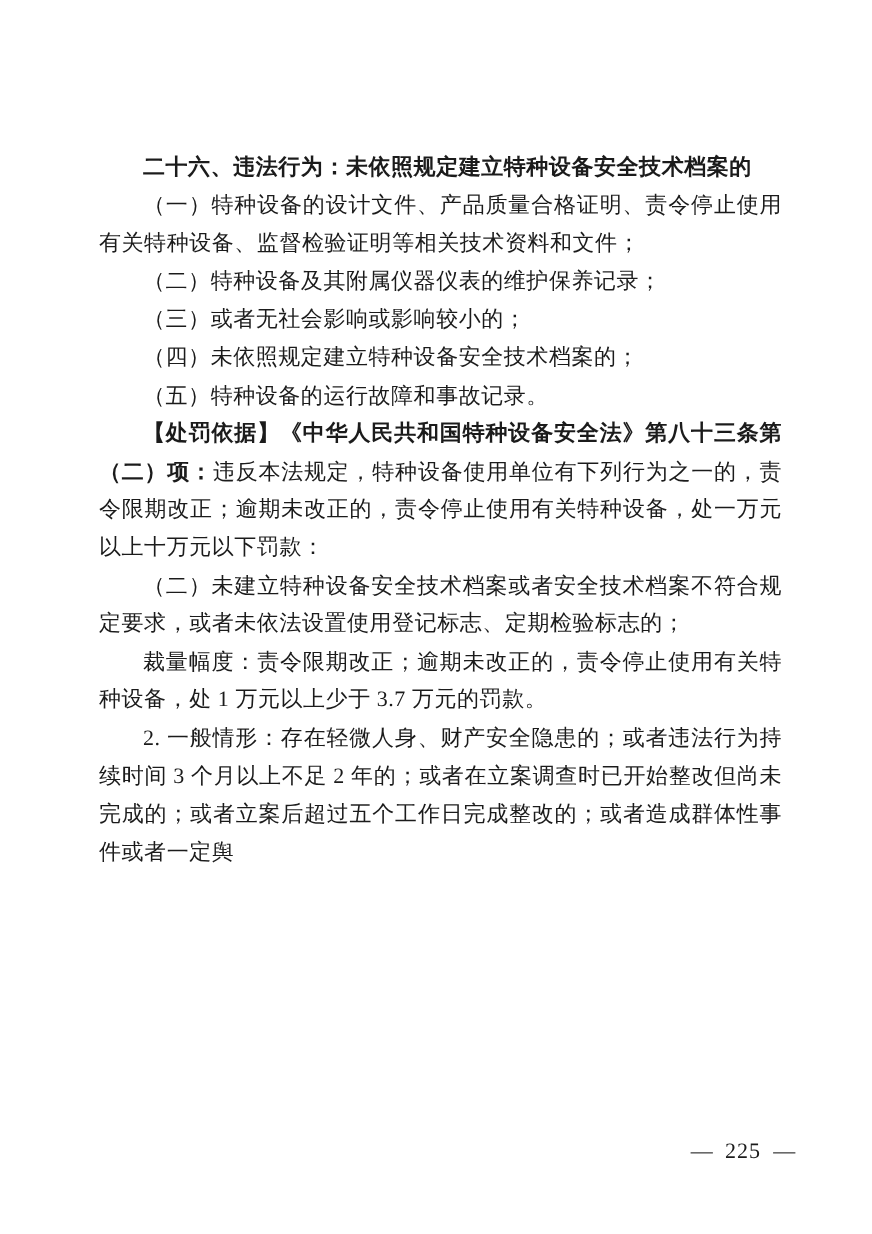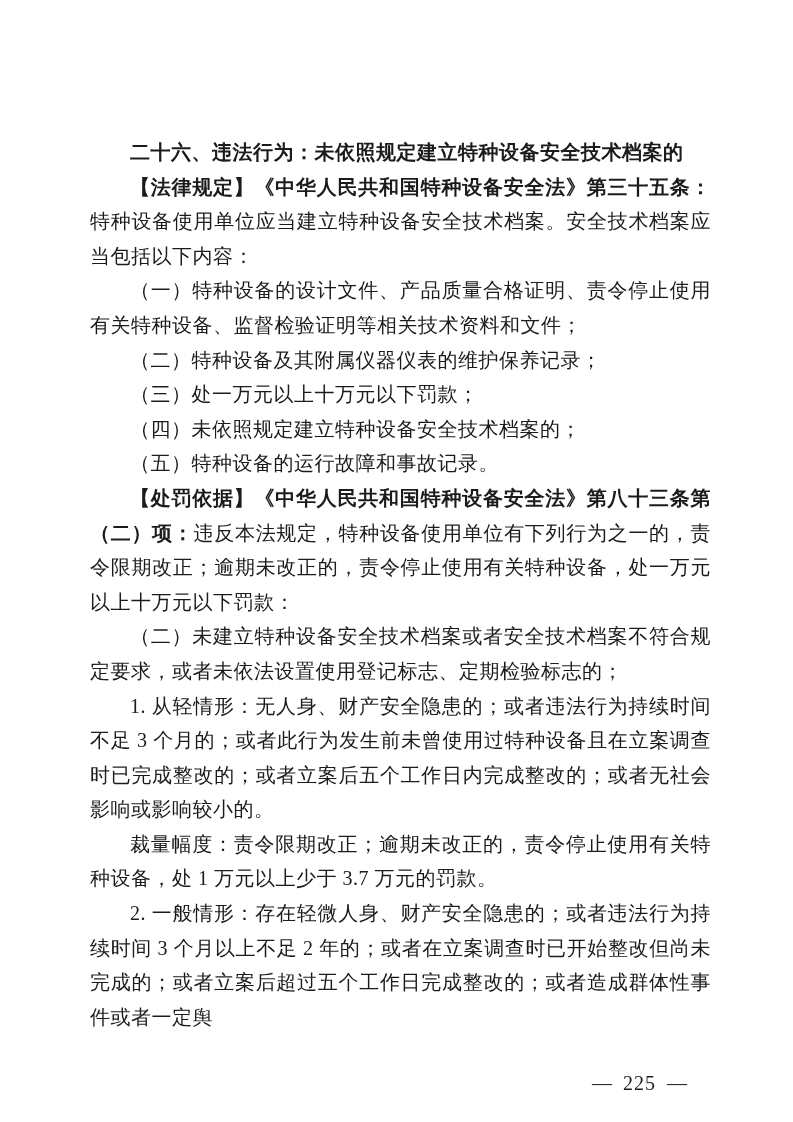--- a/index.html
+++ b/index.html
@@ -37,52 +37,49 @@
   }
   .content h1 {
     font-weight: bold;
   }
   .content p b {
     font-weight: bold;
   }
   .page-footer {
     position: absolute;
     top: 1035px;
-    left: 592px;
+    left: 628px;
     width: 110px;
     font-size: 20px;
     line-height: 24px;
     white-space: nowrap;
     color: #1b1b1b;
-    margin-top: 36px;
   }
   .page-footer .dash {
     display: inline-block;
   }
   .page-footer .num {
     display: inline-block;
     margin: 0 11px;
     letter-spacing: 1px;
   }
 </style>
 </head>
 <body>
 
 <div class="page">
   <div class="content">
     <h1>二十六、违法行为：未依照规定建立特种设备安全技术档案的</h1>
-    <p><b>【法律规定】《中华人民共和国特种设备安全法》第三十五条：</b><span>特种设备使用单位应当建立特种设备安全技术档案。安全技术档案应当包括以下内容：</span></p>
     <p><span>（一）特种设备的设计文件、产品质量合格证明、责令停止使用有关特种设备、监督检验证明等相关技术资料和文件；</span></p>
     <p><span>（二）特种设备及其附属仪器仪表的维护保养记录；</span></p>
-    <p><span>（三）处一万元以上十万元以下罚款；</span></p>
+    <p><span>（三）或者无社会影响或影响较小的；</span></p>
     <p><span>（四）未依照规定建立特种设备安全技术档案的；</span></p>
     <p><span>（五）特种设备的运行故障和事故记录。</span></p>
     <p><b>【处罚依据】《中华人民共和国特种设备安全法》第八十三条第（二）项：</b><span>违反本法规定，特种设备使用单位有下列行为之一的，责令限期改正；逾期未改正的，责令停止使用有关特种设备，处一万元以上十万元以下罚款：</span></p>
     <p><span>（二）未建立特种设备安全技术档案或者安全技术档案不符合规定要求，或者未依法设置使用登记标志、定期检验标志的；</span></p>
-    <p><span>1. 从轻情形：无人身、财产安全隐患的；或者违法行为持续时间不足 3 个月的；或者此行为发生前未曾使用过特种设备且在立案调查时已完成整改的；或者立案后五个工作日内完成整改的；或者无社会影响或影响较小的。</span></p>
     <p><span>裁量幅度：责令限期改正；逾期未改正的，责令停止使用有关特种设备，处 1 万元以上少于 3.7 万元的罚款。</span></p>
     <p><span>2. 一般情形：存在轻微人身、财产安全隐患的；或者违法行为持续时间 3 个月以上不足 2 年的；或者在立案调查时已开始整改但尚未完成的；或者立案后超过五个工作日完成整改的；或者造成群体性事件或者一定舆</span></p>
   </div>
 
   <div class="page-footer">
     <span class="dash">—</span><span class="num">225</span><span class="dash">—</span>
   </div>
 </div>
 
 </body></html>

